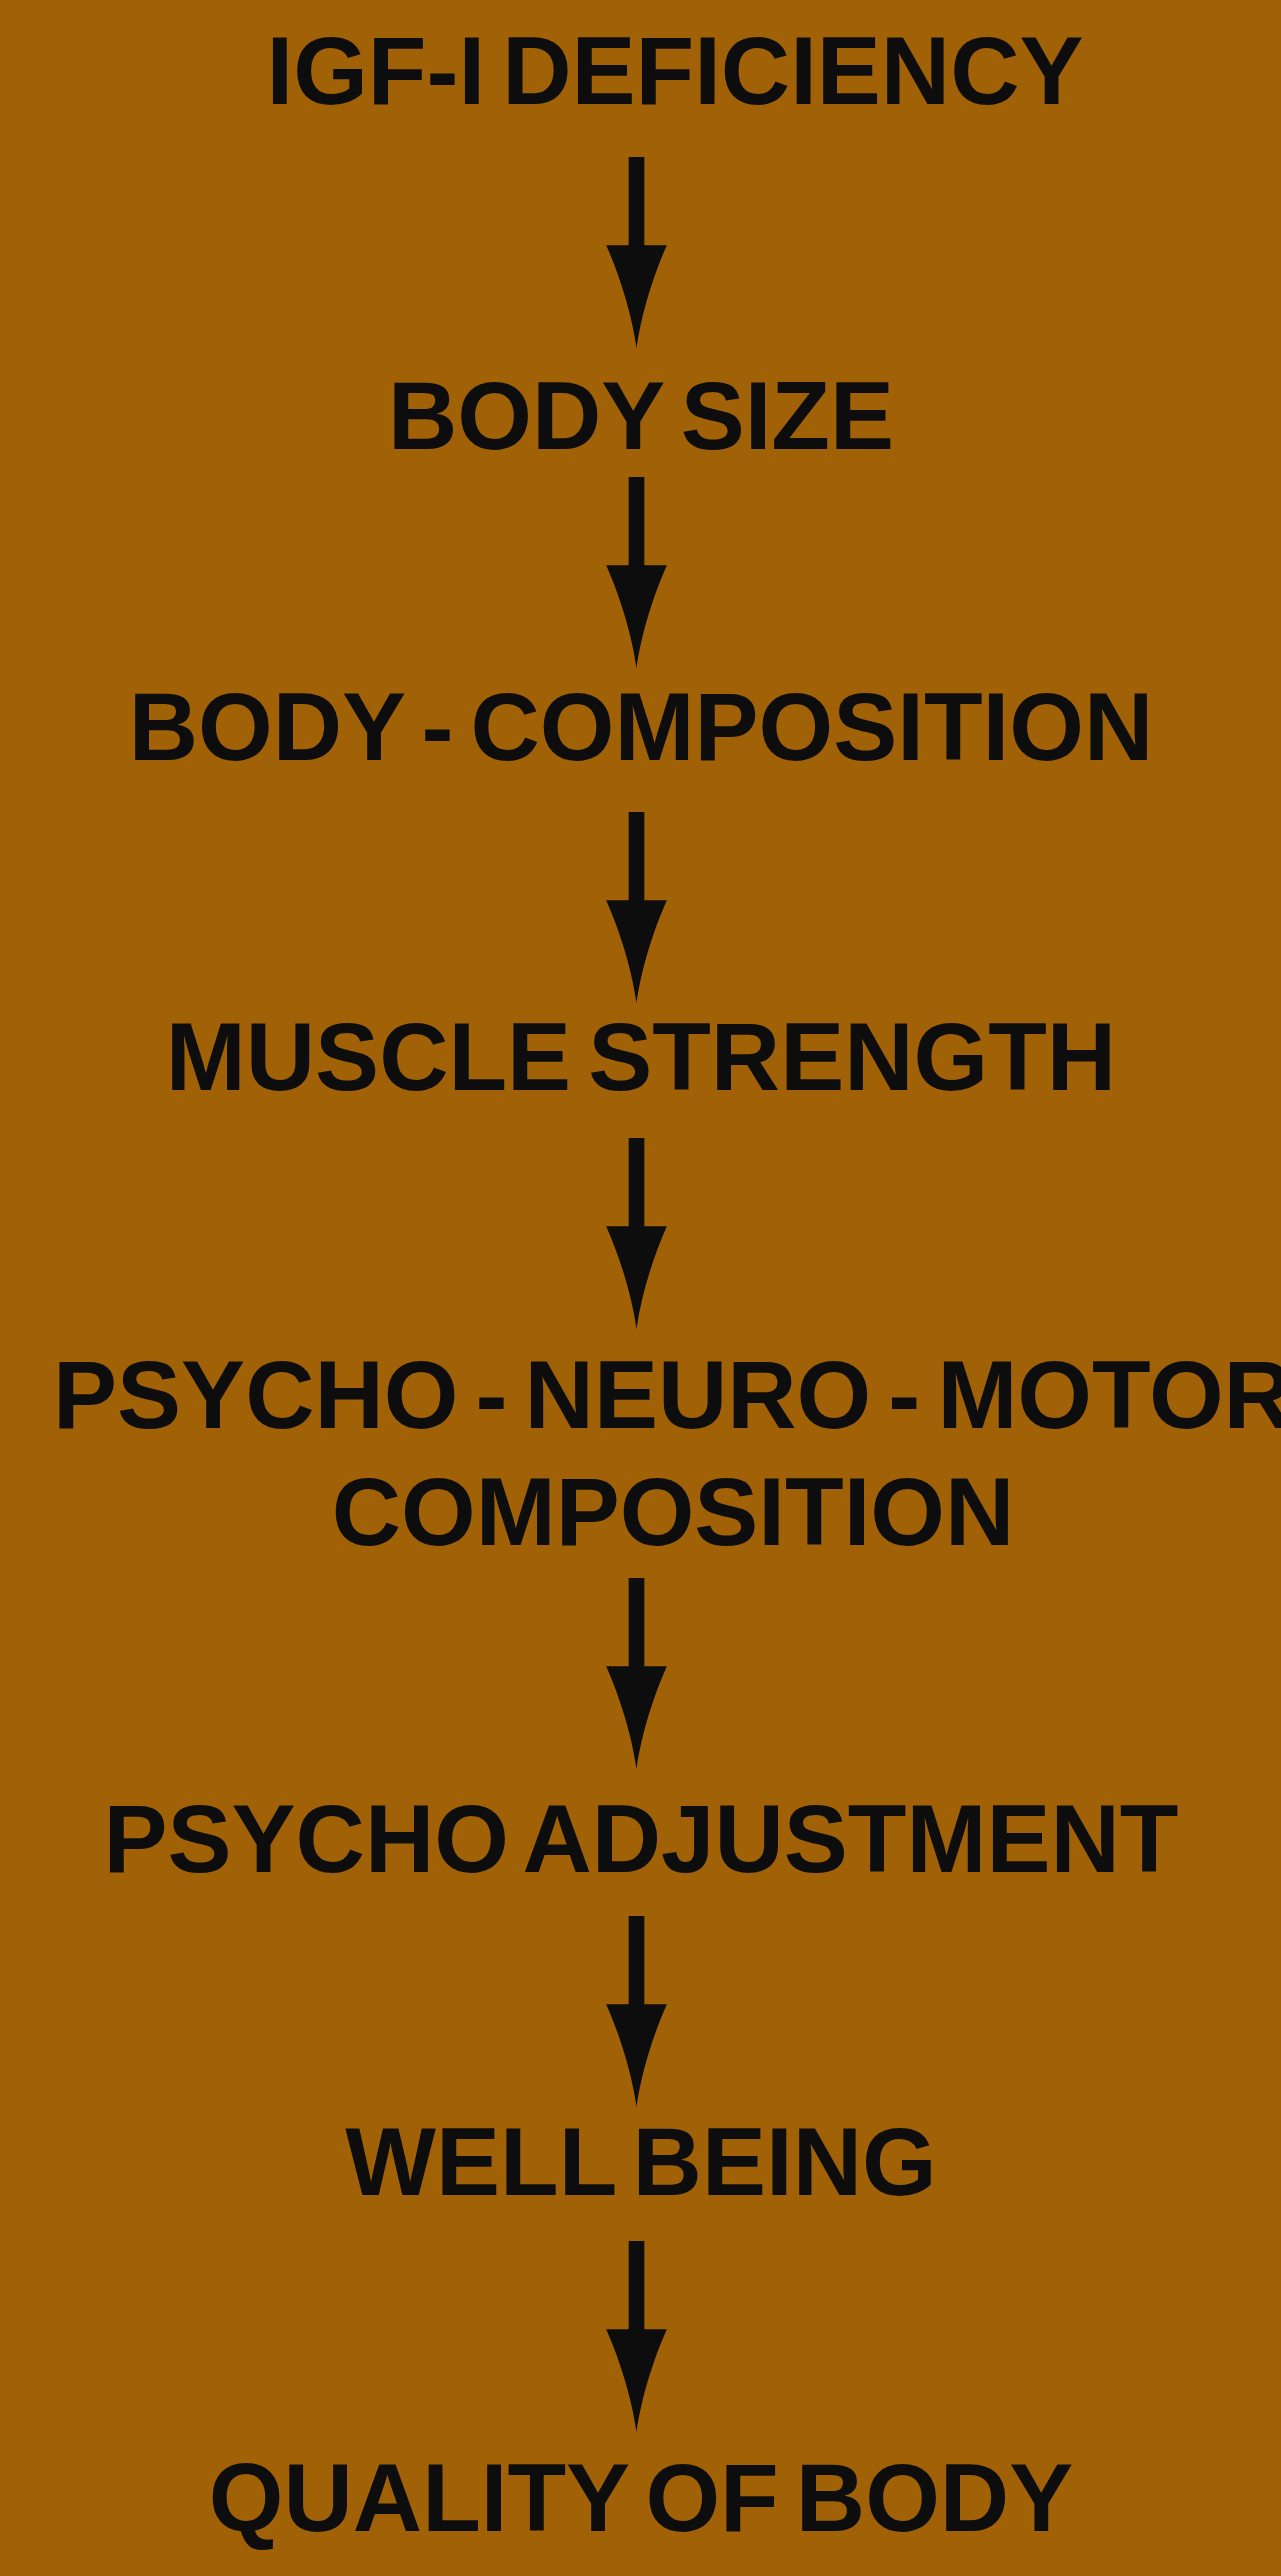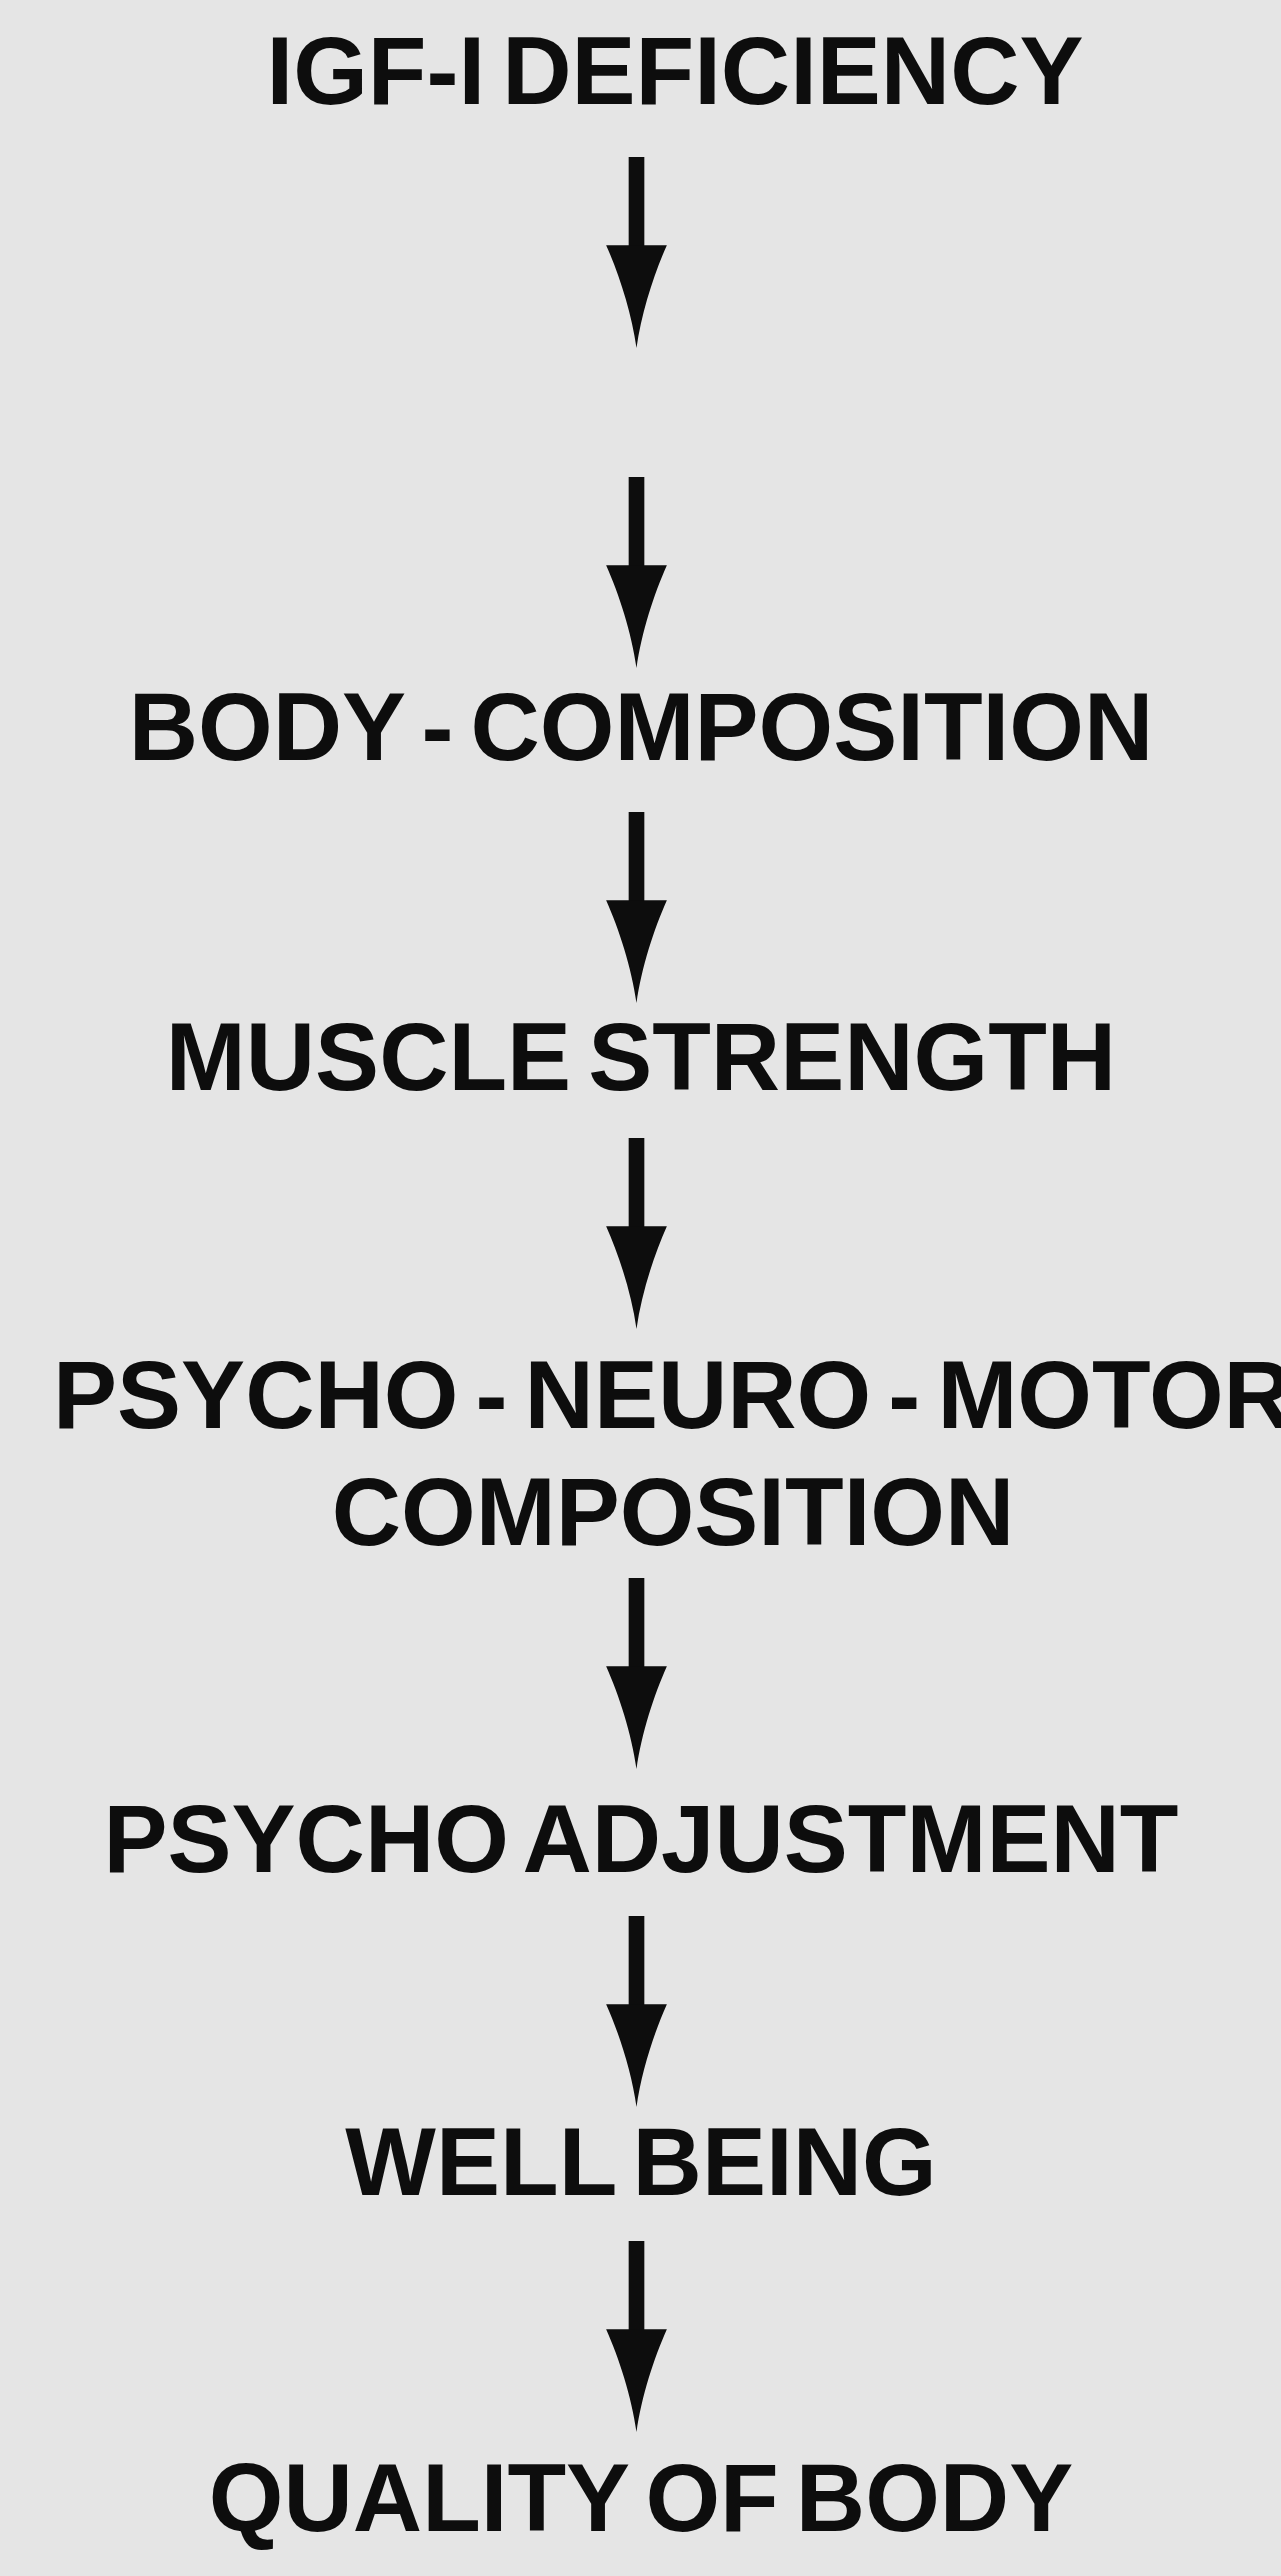--- a/index.html
+++ b/index.html
@@ -4,21 +4,21 @@
 <style>
   html, body {
     margin: 0;
     padding: 0;
     background: #ffffff;
   }
   #figure {
     position: relative;
     width: 1282px;
     height: 2576px;
-    background: #e5e5e5;
+    background: #a16207;
     overflow: hidden;
     font-family: "Liberation Sans", "DejaVu Sans", sans-serif;
   }
   .node {
     position: absolute;
     left: 0;
     width: 100%;
     text-align: center;
     font-size: 96px;
     line-height: 96px;
@@ -46,20 +46,21 @@
 
 <div id="figure">
 
   <div class="node title-offset" style="top:22.5px">IGF-I DEFICIENCY</div>
 
   <svg class="arrow" style="top:157px" width="63" height="192" viewBox="0 0 64 196" aria-hidden="true">
     <rect x="24" y="0" width="16" height="95"></rect>
     <path d="M1,90 L63,90 C50,119 37,159 32,195 C27,159 14,119 1,90 Z"></path>
   </svg>
 
+  <div class="node" style="top:368px">BODY SIZE</div>
 
   <svg class="arrow" style="top:477px" width="63" height="192" viewBox="0 0 64 196" aria-hidden="true">
     <rect x="24" y="0" width="16" height="95"></rect>
     <path d="M1,90 L63,90 C50,119 37,159 32,195 C27,159 14,119 1,90 Z"></path>
   </svg>
 
   <div class="node" style="top:679px">BODY - COMPOSITION</div>
 
   <svg class="arrow" style="top:812px" width="63" height="192" viewBox="0 0 64 196" aria-hidden="true">
     <rect x="24" y="0" width="16" height="95"></rect>

